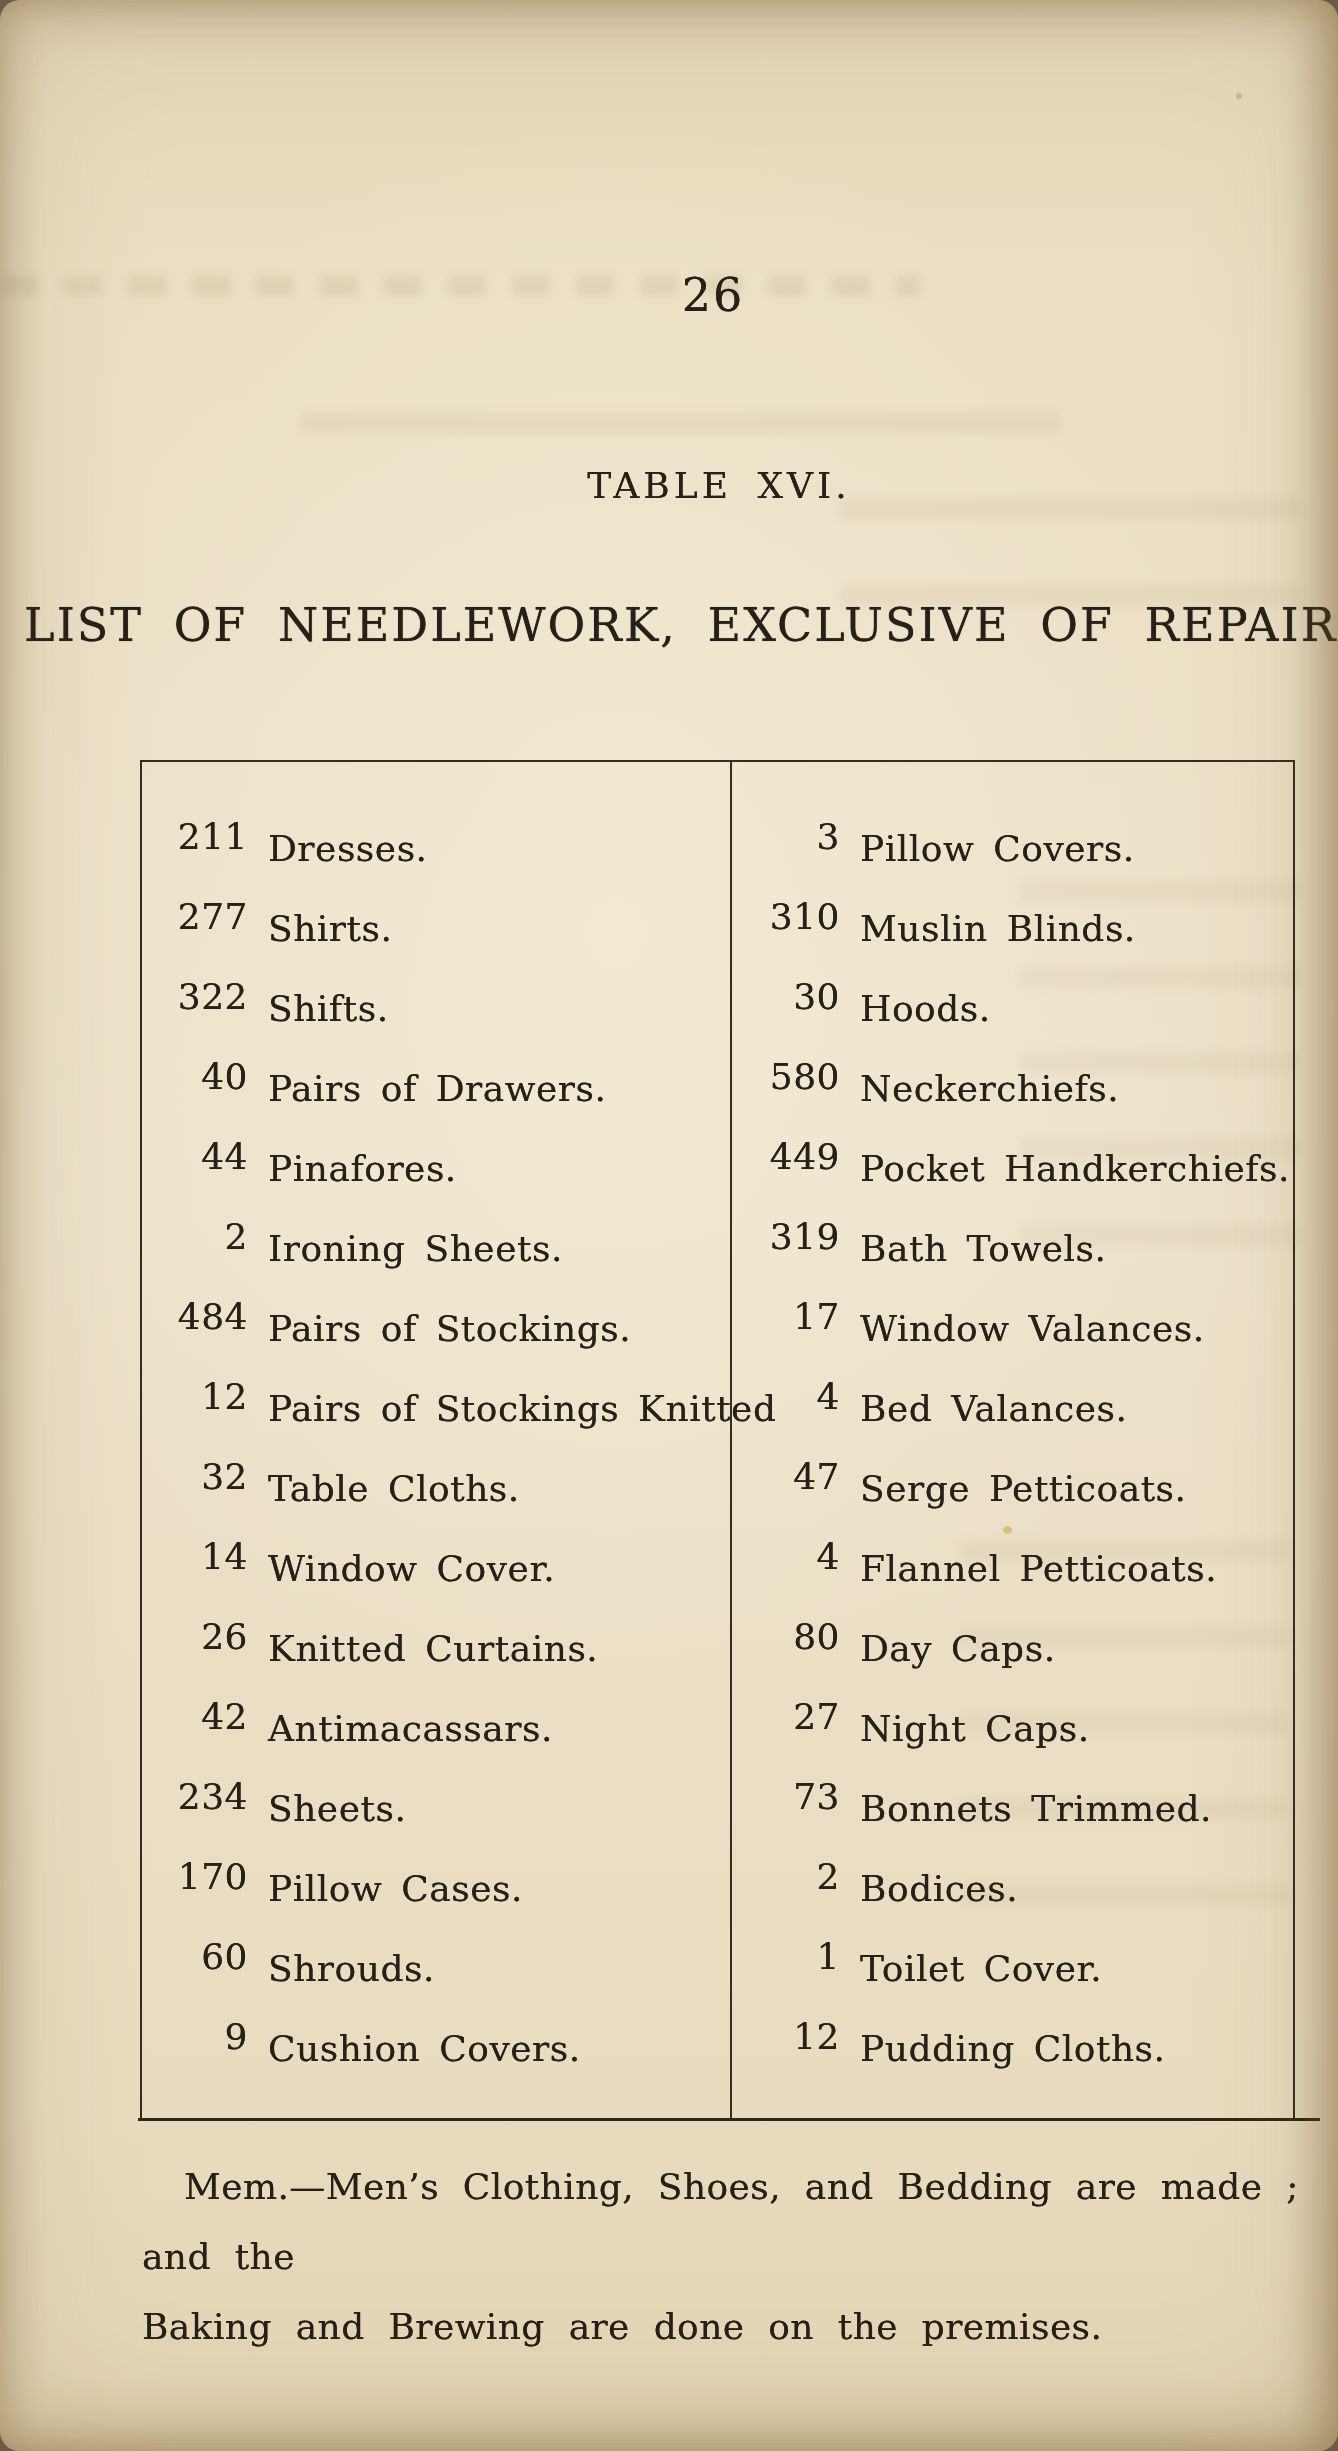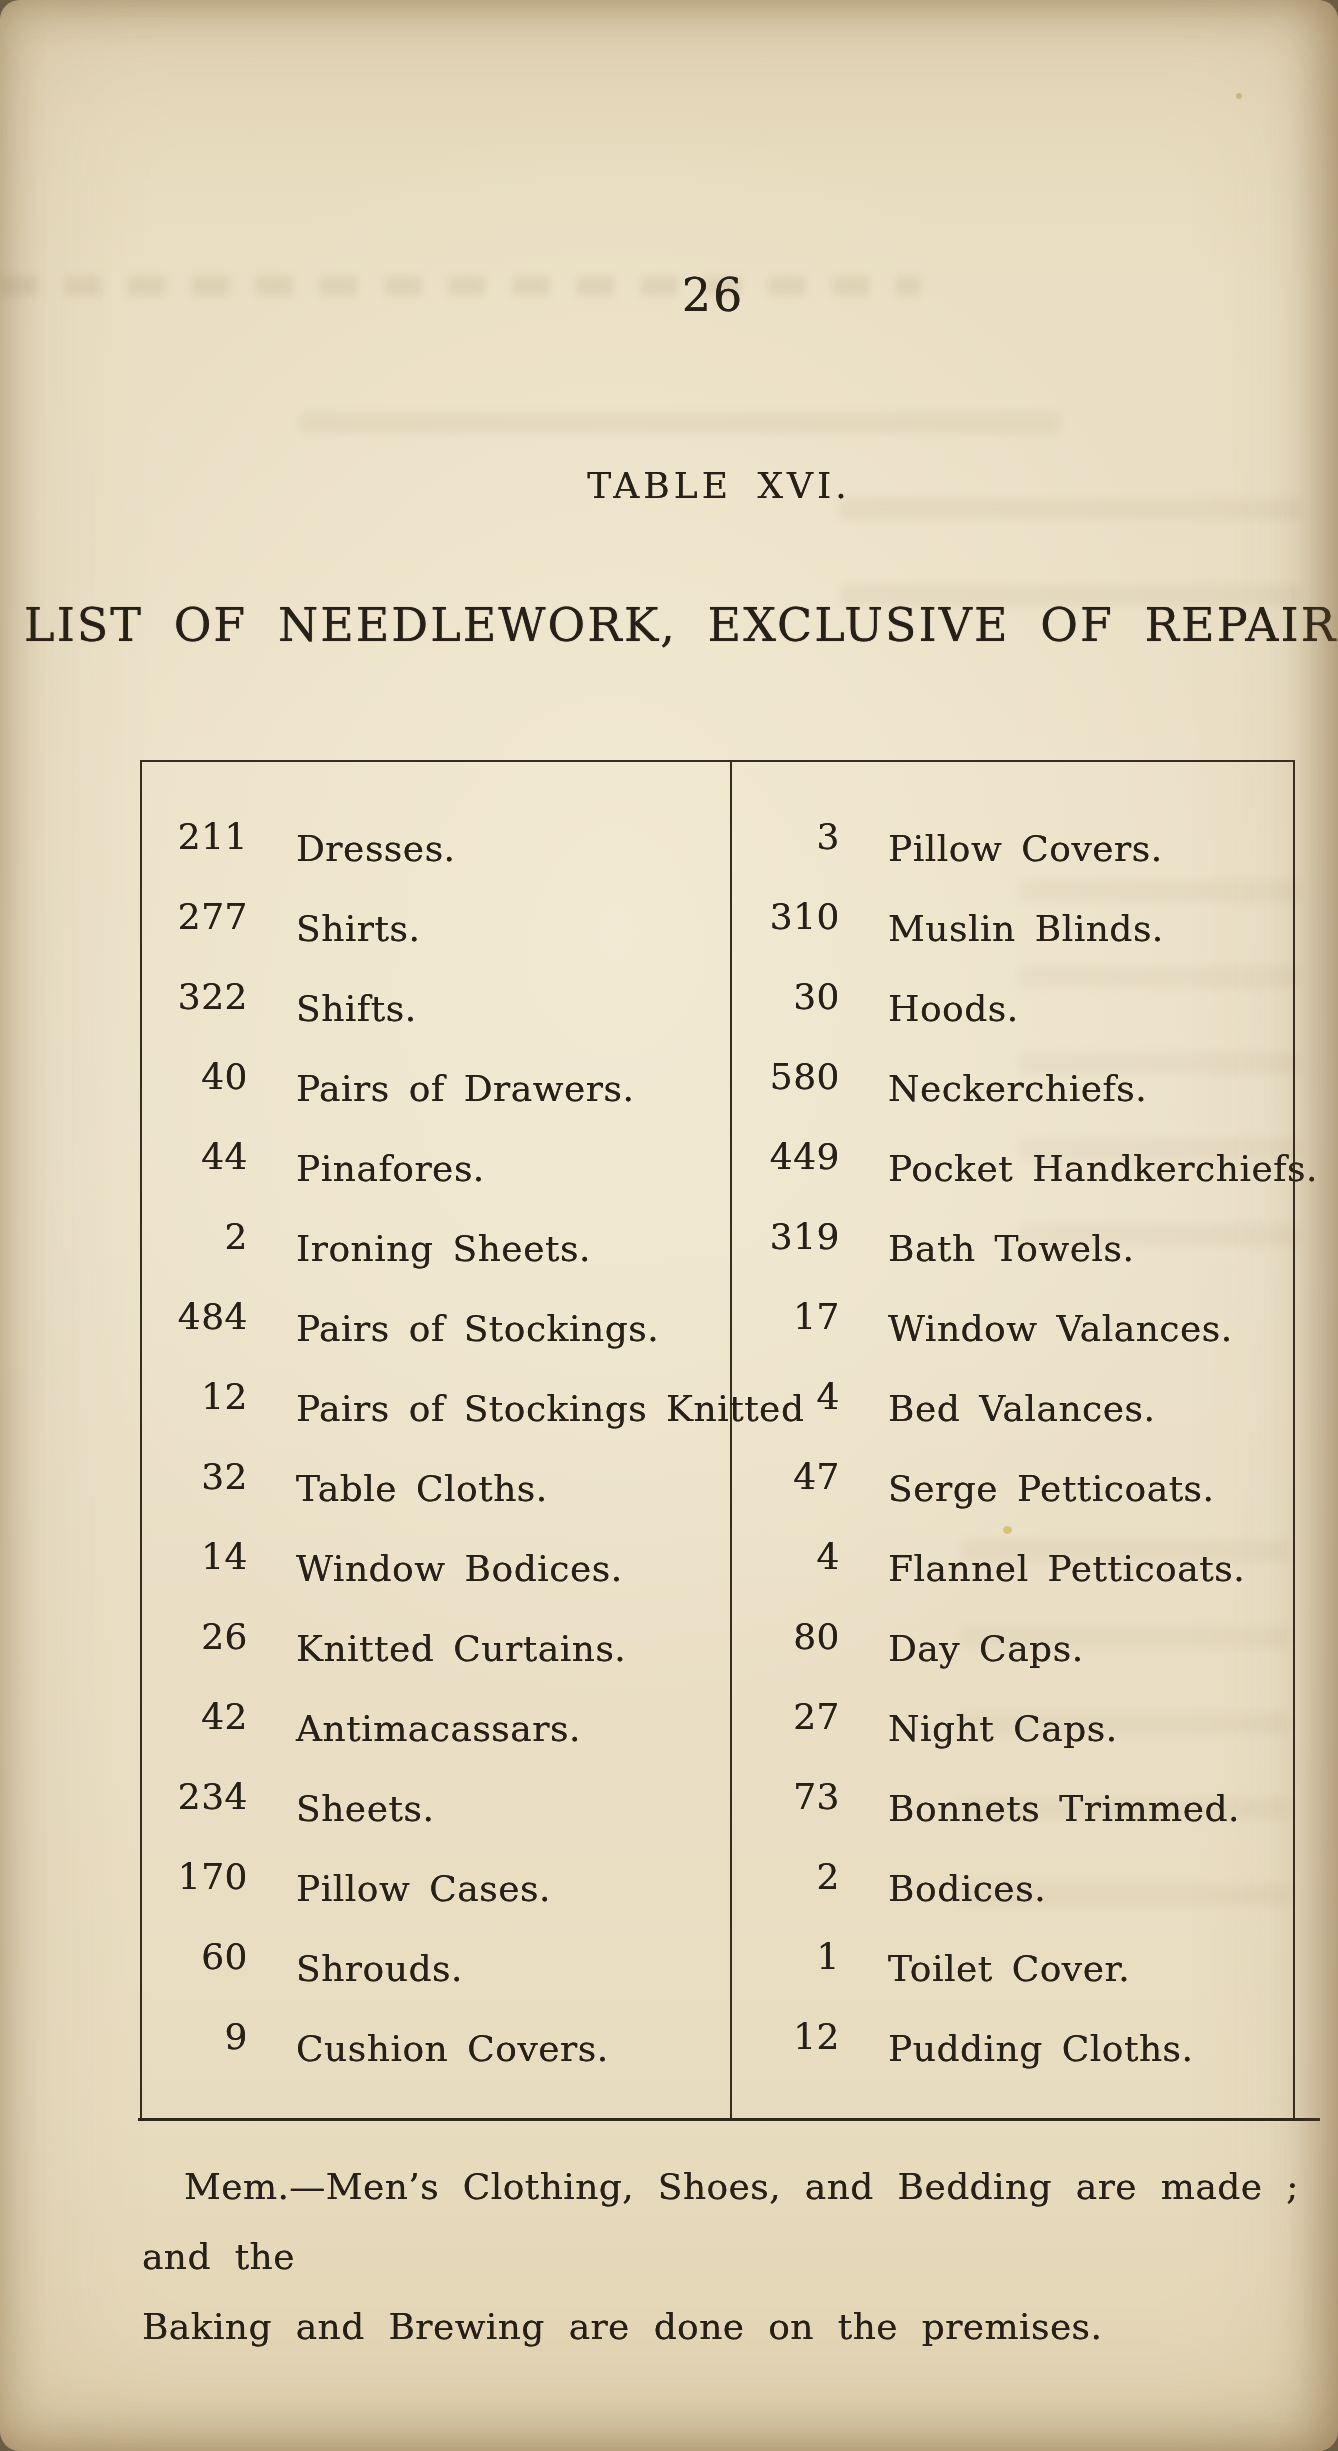--- a/index.html
+++ b/index.html
@@ -51,21 +51,21 @@
   }
   .bottom-rule{
     position:absolute;left:138px;top:2118px;width:1182px;height:3px;
     background:#2f261a;
   }
   .col{position:absolute;top:34px;}
   .col-left{left:0;width:586px;}
   .col-right{left:592px;right:0;}
   .row{height:80px;display:flex;align-items:center;
     font-size:36px;letter-spacing:.5px;word-spacing:7px;
-    text-shadow:0 0 .6px rgba(38,32,25,.8);white-space:nowrap;gap:28px;}
+    text-shadow:0 0 .6px rgba(38,32,25,.8);white-space:nowrap;}
   .qty{display:inline-block;width:106px;text-align:right;flex:none;}
   .item{margin-left:20px;margin-top:24px;}
   
   .memo{
     position:absolute;left:142px;top:2152px;width:1192px;
     font-size:36px;line-height:70px;letter-spacing:.4px;word-spacing:12px;
     text-indent:42px;text-shadow:0 0 .6px rgba(38,32,25,.8);
   }
   
   .ghost{position:absolute;pointer-events:none;filter:blur(4px);}
@@ -135,21 +135,21 @@
         <div class="row">
           <span class="qty">12</span>
           <span class="item">Pairs of Stockings Knitted</span>
         </div>
         <div class="row">
           <span class="qty">32</span>
           <span class="item">Table Cloths.</span>
         </div>
         <div class="row">
           <span class="qty">14</span>
-          <span class="item">Window Bodices.</span>
+          <span class="item">Window Cover.</span>
         </div>
         <div class="row">
           <span class="qty">26</span>
           <span class="item">Knitted Curtains.</span>
         </div>
         <div class="row">
           <span class="qty">42</span>
           <span class="item">Antimacassars.</span>
         </div>
         <div class="row">

